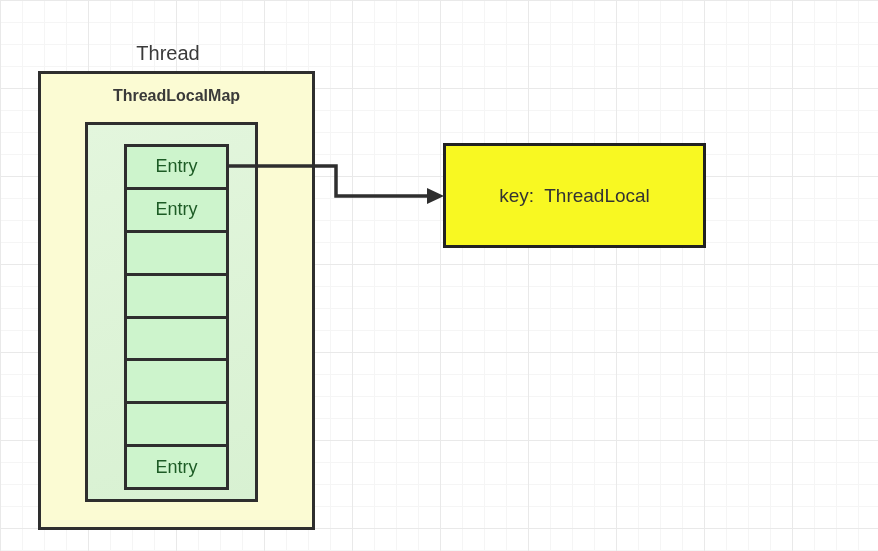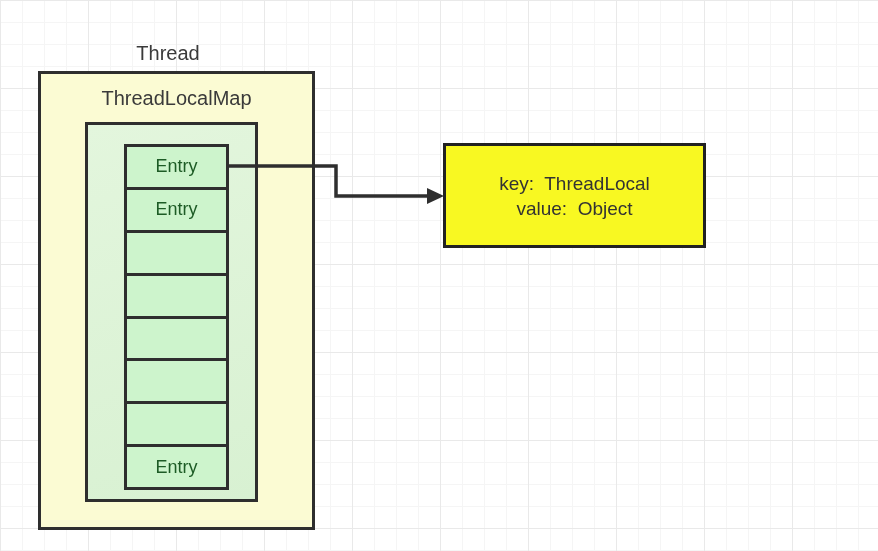--- a/index.html
+++ b/index.html
@@ -32,21 +32,22 @@
   .outer-box {
     position: absolute;
     left: 38px; top: 71px;
     width: 277px; height: 459px;
     background: #fbfbd3;
     border: 3px solid #2e2e2e;
   }
   .outer-title {
     margin-top: 13px;
     text-align: center;
-    font-size: 20px;
+    font-size: 16px;
+    font-weight: bold;
   }
 
   .middle-box {
     position: absolute;
     left: 85px; top: 122px;
     width: 173px; height: 380px;
     background: linear-gradient(160deg, #e3f6dd 0%, #d8f1d2 100%);
     border: 3px solid #2e2e2e;
   }
 
@@ -122,21 +123,20 @@
     <div class="entry-cell"></div>
     <div class="entry-cell"></div>
     <div class="entry-cell"></div>
     <div class="entry-cell"></div>
     <div class="entry-cell">Entry</div>
   </div>
 
 
   <div class="detail-box">
     <div class="detail-line">key:  ThreadLocal</div>
-    <div class="detail-line">value:  Object</div>
   </div>
 
   <svg class="arrow-layer" viewBox="0 0 878 551" xmlns="http://www.w3.org/2000/svg">
     <polyline points="229,166 336,166 336,196 430,196" fill="none" stroke="#2e2e2e" stroke-width="3.5" stroke-linejoin="miter" stroke-linecap="butt"></polyline>
     <polygon points="427,188 427,204 444,196" fill="#2e2e2e"></polygon>
   </svg>
 
 </div>
 
 </body></html>

